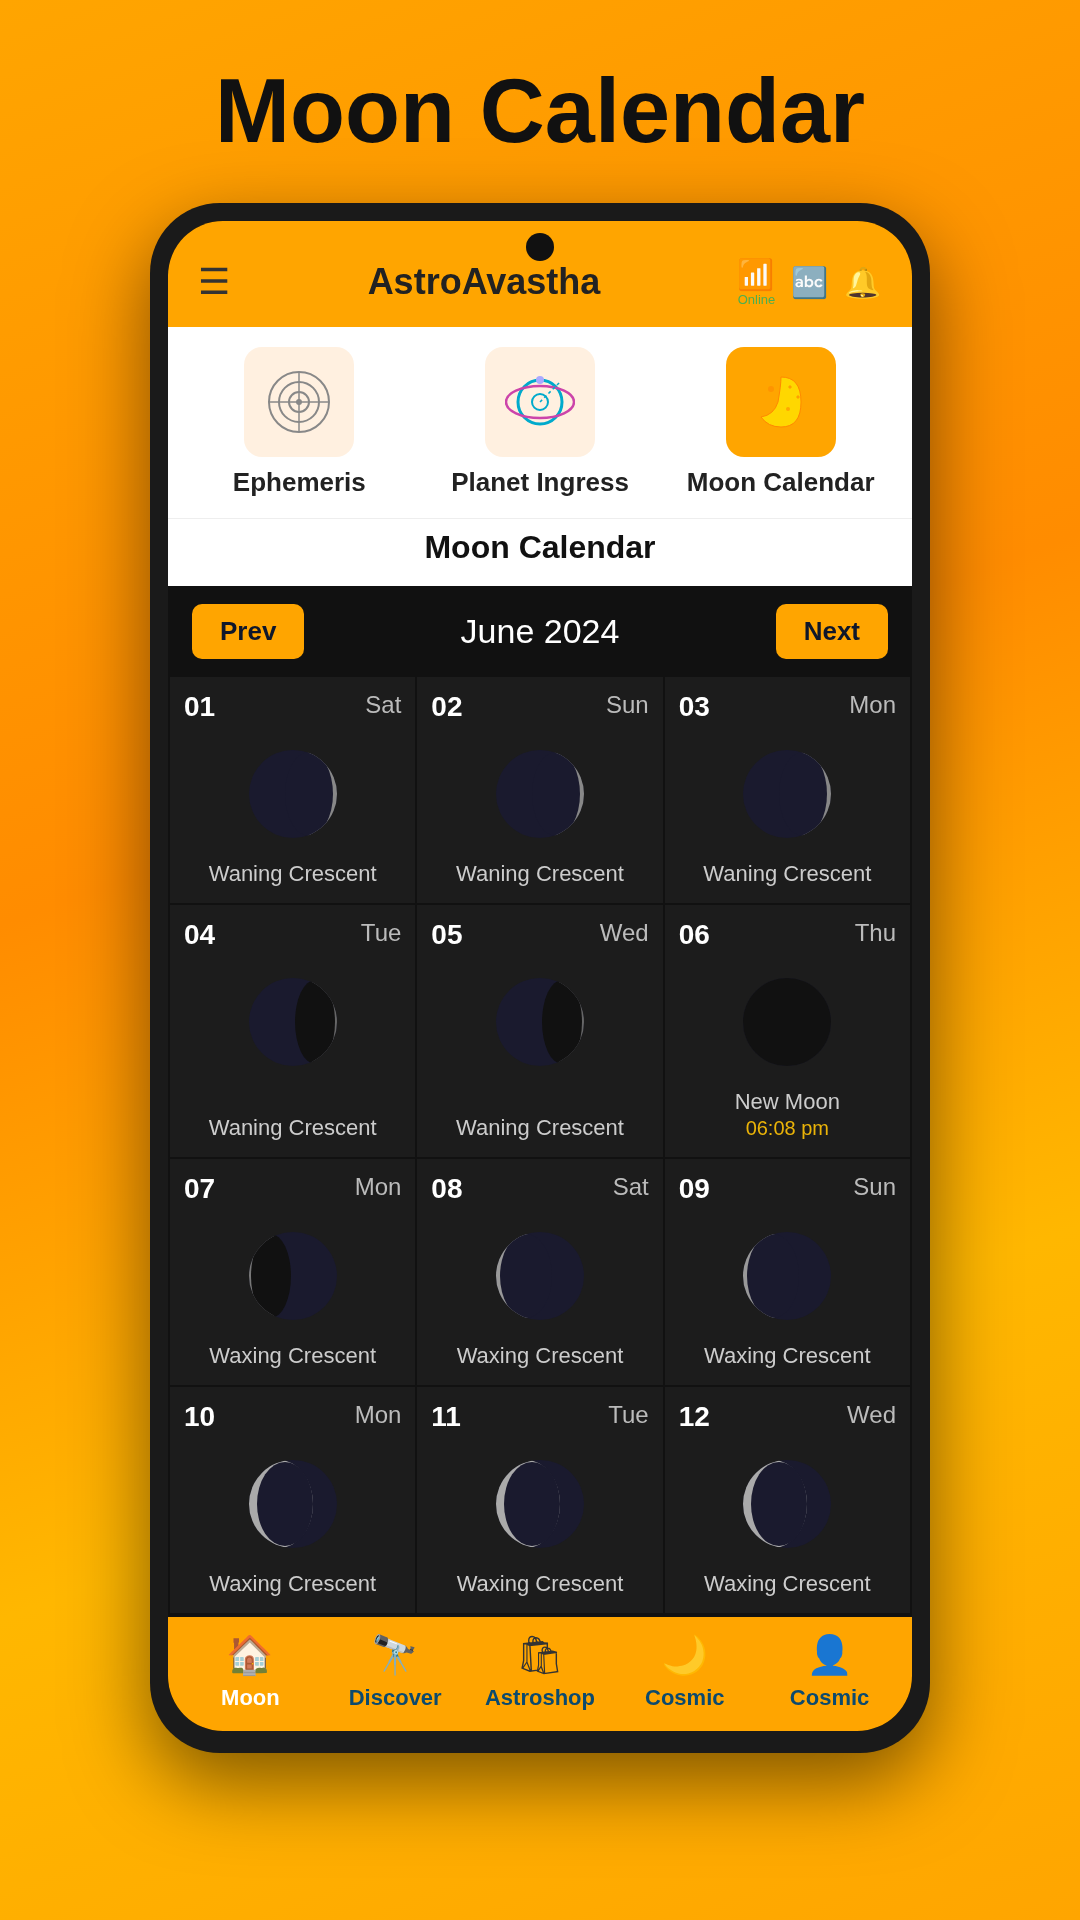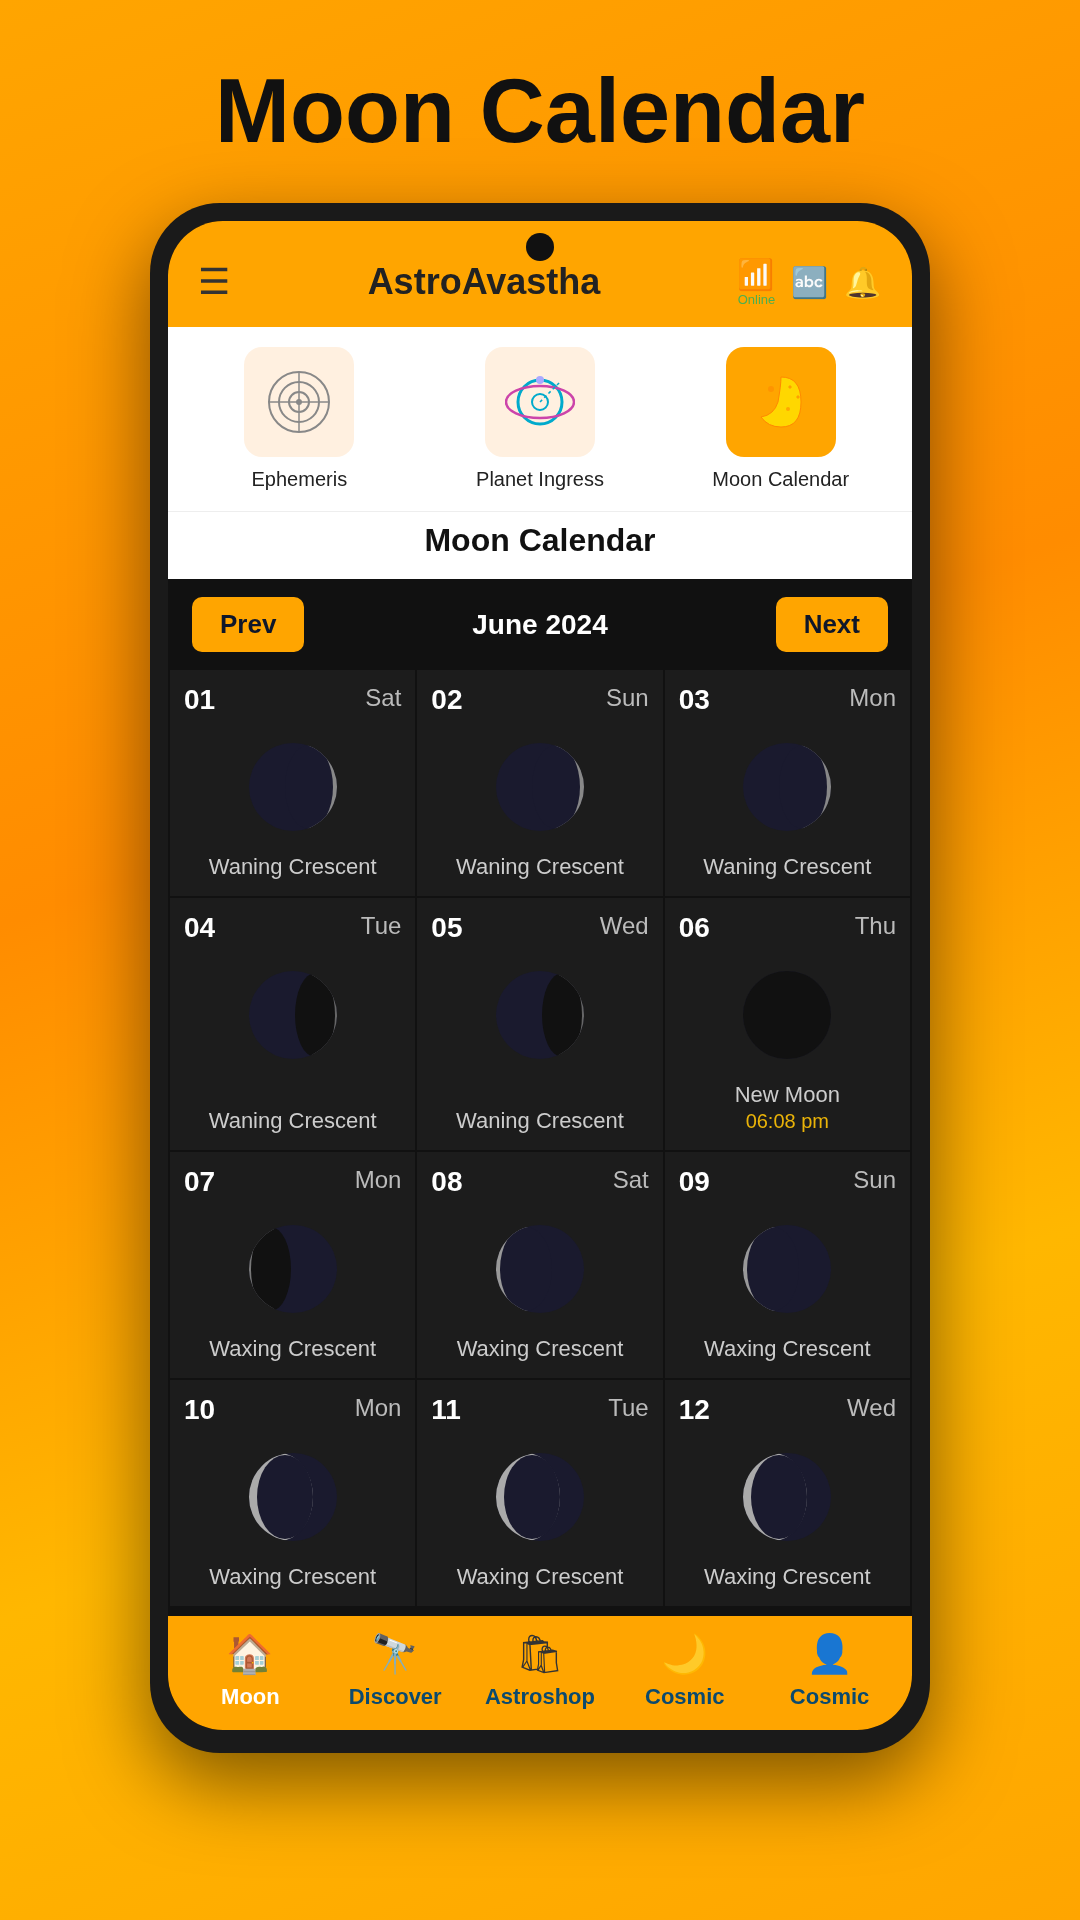--- a/index.html
+++ b/index.html
@@ -132,22 +132,22 @@
       justify-content: center;
       font-size: 50px;
     }
 
     .cat-ephemeris { background: #FFF0E0; }
     .cat-planet-aspects { background: #FFF0E0; }
     .cat-planet-ingress { background: #FFF0E0; }
     .cat-moon-calendar { background: #FFA500; }
 
     .category-label {
-      font-size: 20px;
-      font-weight: normal;
+      font-size: 26px;
+      font-weight: bold;
       color: #222;
       text-align: center;
       line-height: 1.2;
     }
 
     
     .moon-cal-title {
       background: white;
       text-align: center;
       font-size: 32px;
@@ -169,32 +169,32 @@
     .nav-btn {
       background: #FFA500;
       color: #0f172a;
       font-size: 26px;
       font-weight: bold;
       padding: 12px 28px;
       border-radius: 10px;
     }
 
     .cal-month {
-      font-size: 28px;
-      font-weight: bold;
+      font-size: 34px;
+      font-weight: normal;
       color: white;
     }
 
     
     .cal-grid {
       background: #111;
       display: grid;
       grid-template-columns: repeat(3, 1fr);
       gap: 2px;
-      padding: 0 2px 10px;
+      padding: 0 2px 4px;
     }
 
     .cal-cell {
       background: #1c1c1c;
       display: flex;
       flex-direction: column;
       align-items: flex-start;
       padding: 14px 14px 16px;
       min-height: 210px;
       position: relative;

